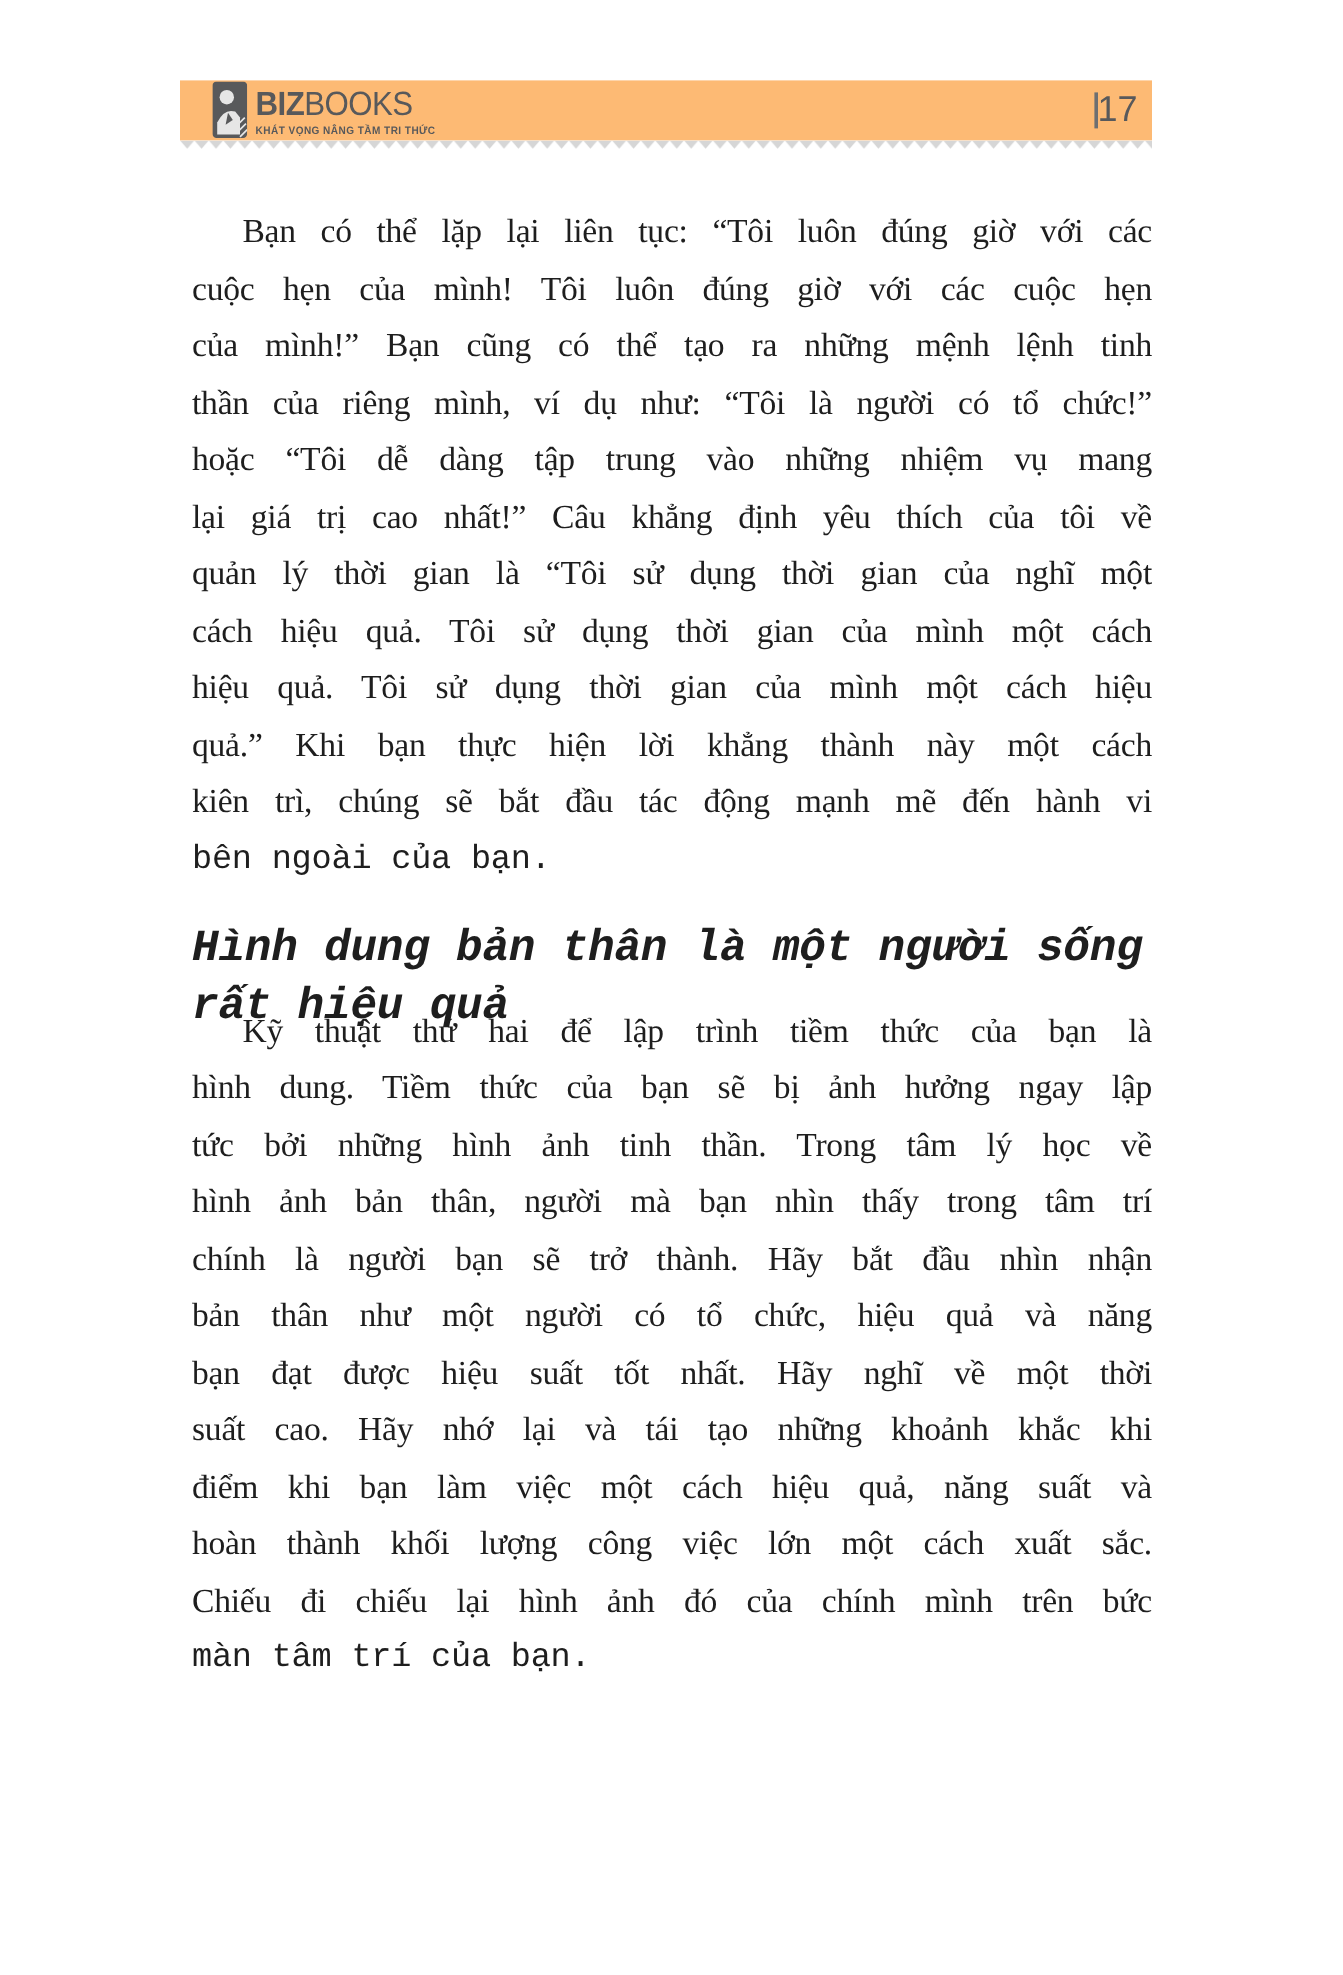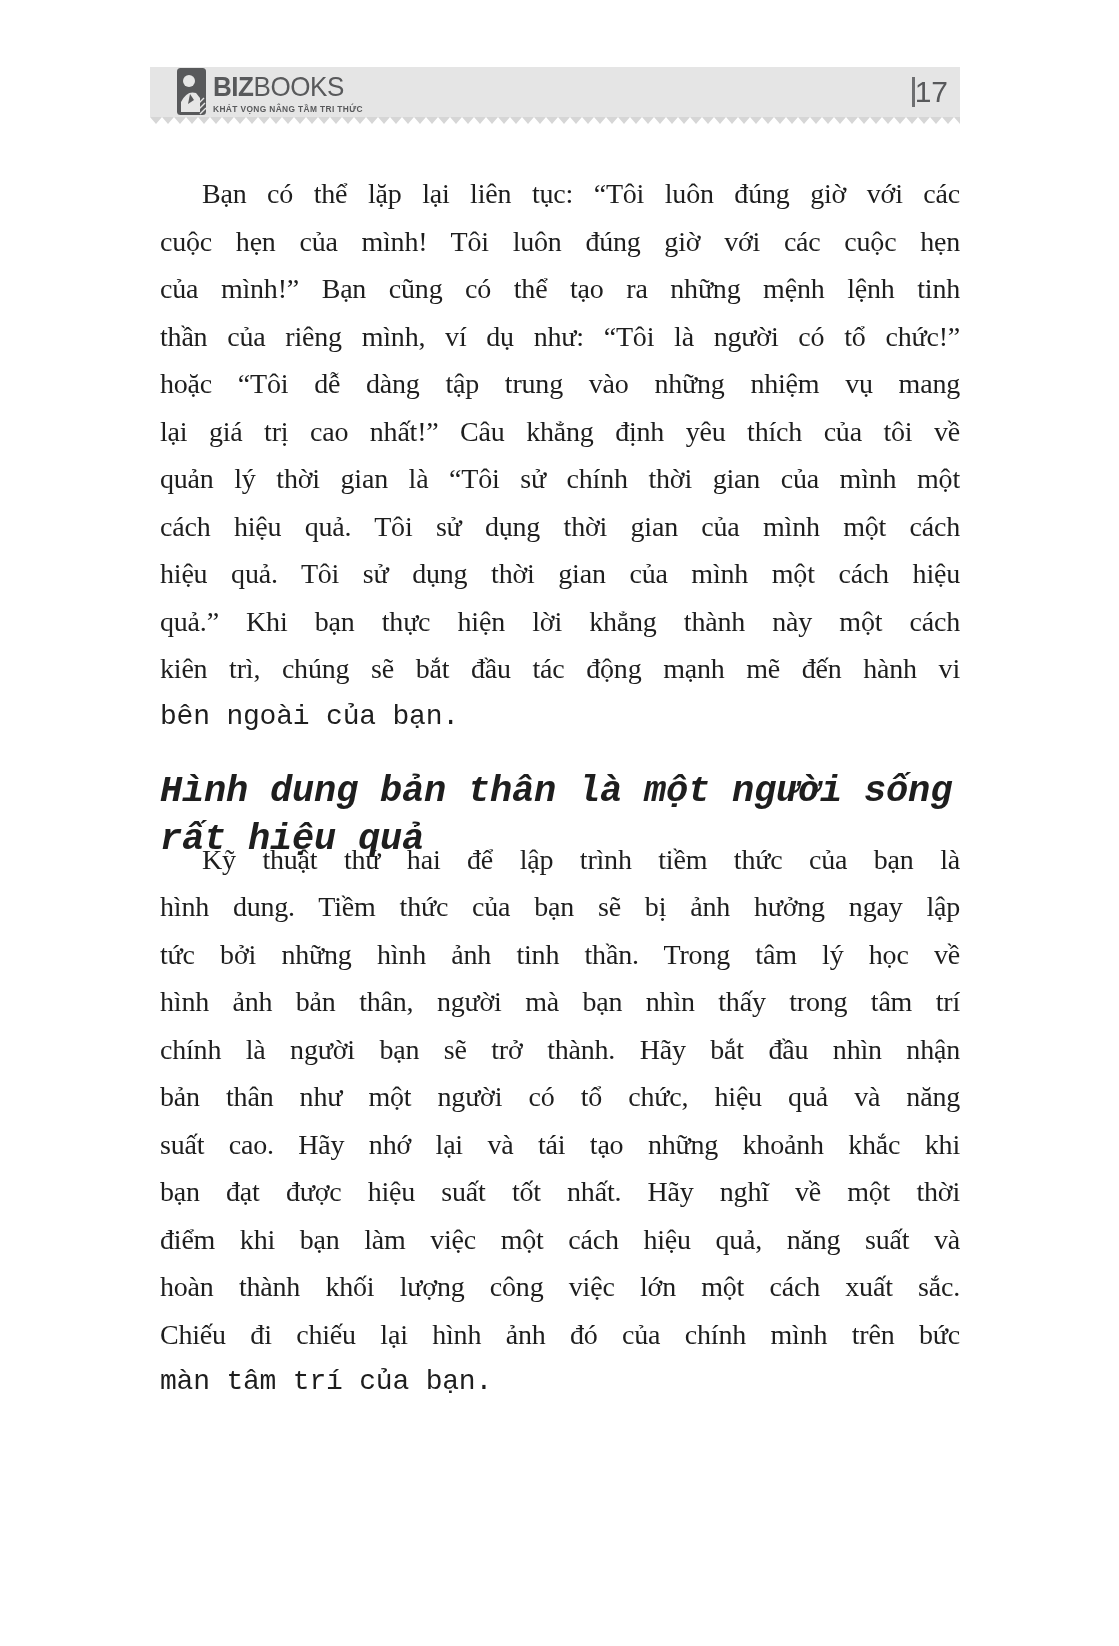--- a/index.html
+++ b/index.html
@@ -12,21 +12,21 @@
     font-family: "Liberation Serif", "DejaVu Serif", serif;
   }
 
   
   .header-bar {
     position: absolute;
     left: 150px;
     top: 67px;
     width: 810px;
     height: 50px;
-    background: #e5e5e5;
+    background: #fdba74;
   }
   .header-teeth {
     position: absolute;
     left: 0;
     top: 50px;
     width: 810px;
     height: 8px;
     display: block;
   }
   .logo {
@@ -163,37 +163,37 @@
   </div>
 
   <div class="content">
       <div class="paragraph">
         <div class="line first">Bạn có thể lặp lại liên tục: “Tôi luôn đúng giờ với các</div>
         <div class="line">cuộc hẹn của mình! Tôi luôn đúng giờ với các cuộc hẹn</div>
         <div class="line">của mình!” Bạn cũng có thể tạo ra những mệnh lệnh tinh</div>
         <div class="line">thần của riêng mình, ví dụ như: “Tôi là người có tổ chức!”</div>
         <div class="line">hoặc “Tôi dễ dàng tập trung vào những nhiệm vụ mang</div>
         <div class="line">lại giá trị cao nhất!” Câu khẳng định yêu thích của tôi về</div>
-        <div class="line">quản lý thời gian là “Tôi sử chính thời gian của mình một</div>
+        <div class="line">quản lý thời gian là “Tôi sử dụng thời gian của nghĩ một</div>
         <div class="line">cách hiệu quả. Tôi sử dụng thời gian của mình một cách</div>
         <div class="line">hiệu quả. Tôi sử dụng thời gian của mình một cách hiệu</div>
         <div class="line">quả.” Khi bạn thực hiện lời khẳng thành này một cách</div>
         <div class="line">kiên trì, chúng sẽ bắt đầu tác động mạnh mẽ đến hành vi</div>
         <div class="line last">bên ngoài của bạn.</div>
       </div>
       <div class="heading">Hình dung bản thân là một người sống rất hiệu quả</div>
       <div class="paragraph">
         <div class="line first">Kỹ thuật thứ hai để lập trình tiềm thức của bạn là</div>
         <div class="line"><span class="em">hình dung</span><span>. Tiềm thức của bạn sẽ bị ảnh hưởng ngay lập</span></div>
         <div class="line">tức bởi những hình ảnh tinh thần. Trong tâm lý học về</div>
         <div class="line">hình ảnh bản thân, người mà bạn nhìn thấy trong tâm trí</div>
         <div class="line">chính là người bạn sẽ trở thành. Hãy bắt đầu nhìn nhận</div>
         <div class="line">bản thân như một người có tổ chức, hiệu quả và năng</div>
+        <div class="line">bạn đạt được hiệu suất tốt nhất. Hãy nghĩ về một thời</div>
         <div class="line">suất cao. Hãy nhớ lại và tái tạo những khoảnh khắc khi</div>
-        <div class="line">bạn đạt được hiệu suất tốt nhất. Hãy nghĩ về một thời</div>
         <div class="line">điểm khi bạn làm việc một cách hiệu quả, năng suất và</div>
         <div class="line">hoàn thành khối lượng công việc lớn một cách xuất sắc.</div>
         <div class="line">Chiếu đi chiếu lại hình ảnh đó của chính mình trên bức</div>
         <div class="line last">màn tâm trí của bạn.</div>
       </div>
     </div>
 
 </div>
 
 </body></html>

